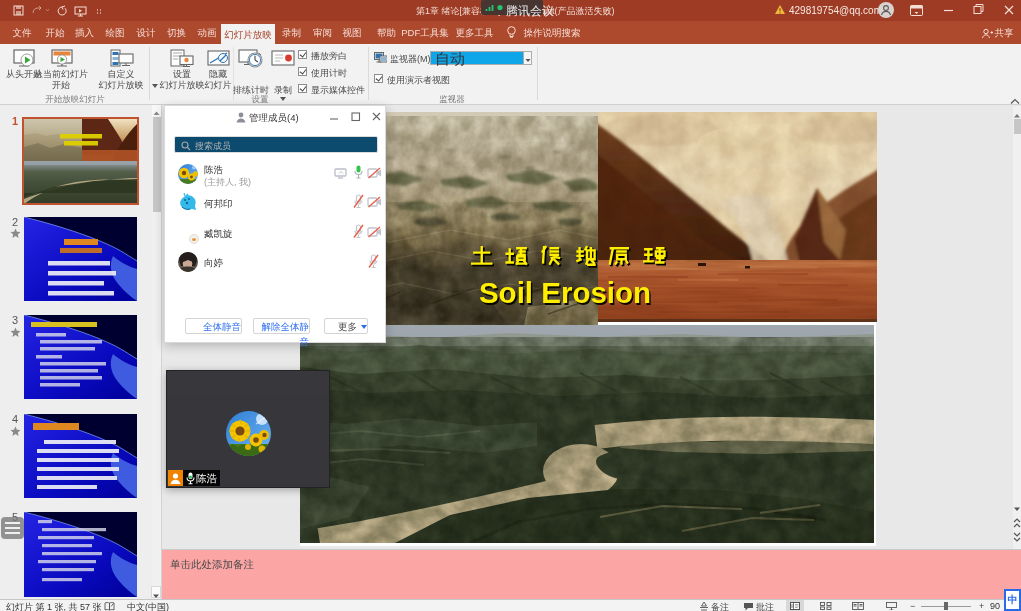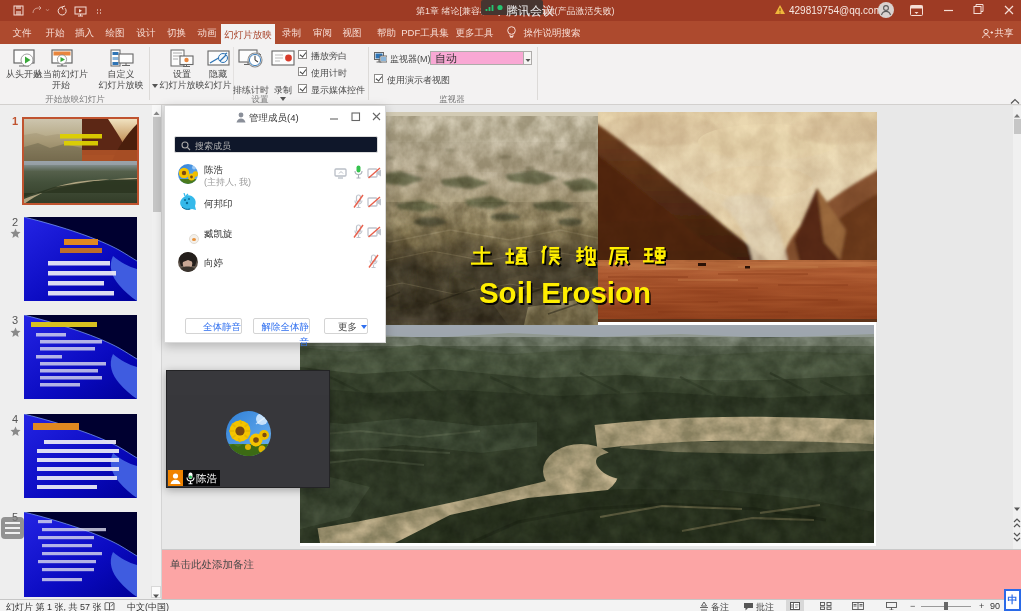--- a/index.html
+++ b/index.html
@@ -181,21 +181,21 @@
 <div class="glabel" style="left:235px;top:50px;width:50px">设置</div>
 <div class="gdiv" style="left:368px"></div>
 <svg class="abs" style="left:374px;top:8px" width="13" height="12" viewBox="0 0 13 12">
       <rect x="0.5" y="0.5" width="9" height="7" fill="#fff" stroke="#666"></rect>
       <rect x="1.5" y="1.5" width="7" height="5" fill="#2e74b5"></rect>
       <path d="M5 8v2m-2.5 0h5" stroke="#666" fill="none"></path>
       <rect x="6" y="4" width="7" height="6" fill="#fff" stroke="#666"></rect>
       <rect x="7" y="5" width="5" height="4" fill="#8ab4d8"></rect>
     </svg>
 <div class="cblabel" style="left:390px;top:9px">监视器(M):</div>
-<div class="abs" style="left:430px;top:7px;width:94px;height:14px;background:#f9a8d4;border:1px solid #aeacaa;font-size:11px;color:#333;line-height:13px;padding-left:4px">自动</div>
+<div class="abs" style="left:430px;top:7px;width:94px;height:14px;background:#0ea5e9;border:1px solid #aeacaa;font-size:15px;color:#333;line-height:13px;padding-left:4px">自动</div>
 <div class="abs" style="left:524px;top:7px;width:8px;height:14px;background:#f6f5f4;border:1px solid #aeacaa;border-left:none"><svg width="8" height="12" viewBox="0 0 8 12">
         <path d="M1.5 5l2.5 3 2.5-3z" fill="#555"></path>
       </svg></div>
 <div class="cb" style="left:374px;top:30px"></div>
     <div class="cblabel" style="left:387px;top:30px">使用演示者视图</div>
 <div class="glabel" style="left:427px;top:50px;width:50px">监视器</div>
 <div class="gdiv" style="left:537px"></div>
 <svg class="abs" style="left:1010px;top:54px" width="10" height="7" viewBox="0 0 10 7">
       <path d="M1 5.5L5 1.5l4 4" fill="none" stroke="#555" stroke-width="1.2"></path>
     </svg>
@@ -634,21 +634,21 @@
 <svg class="abs" style="left:71px;top:6px" width="10" height="11" viewBox="0 0 10 11">
       <circle cx="5" cy="3" r="2.4" fill="#8a8f99"></circle>
       <path d="M0.5 10.5c.7-2.8 2.3-4 4.5-4s3.8 1.2 4.5 4z" fill="#8a8f99"></path>
     </svg>
 <div class="abs" style="left:84px;top:6px;font-size:9.5px;color:#333;white-space:nowrap">管理成员(4)</div>
 <svg class="abs" style="left:163px;top:5px" width="60" height="12" viewBox="0 0 60 12">
       <path d="M2 8h8" stroke="#666" stroke-width="1.1"></path>
       <rect x="24" y="2" width="7.5" height="7.5" fill="none" stroke="#666" stroke-width="1.1"></rect>
       <path d="M45 2l7 7m0-7l-7 7" stroke="#666" stroke-width="1.1"></path>
     </svg>
-<div class="abs" style="left:9px;top:30px;width:204px;height:17px;background:#0f172a;border:1px solid #dcdcdc;border-radius:2px">
+<div class="abs" style="left:9px;top:30px;width:204px;height:17px;background:#0c4a6e;border:1px solid #dcdcdc;border-radius:2px">
 <svg class="abs" style="left:6px;top:3.5px" width="10" height="10" viewBox="0 0 10 10">
         <circle cx="4" cy="4" r="3" fill="none" stroke="#a8a8a8" stroke-width="1.1"></circle>
         <path d="M6.5 6.5L9 9" stroke="#a8a8a8" stroke-width="1.1"></path>
       </svg>
 <div class="abs" style="left:20px;top:3px;font-size:9px;color:#b2b2b2;white-space:nowrap">搜索成员</div>
 </div>
 
 <svg class="abs" style="left:13px;top:58px" width="20" height="20" viewBox="0 0 20 20">
 <defs>
         <clipPath id="av1">

